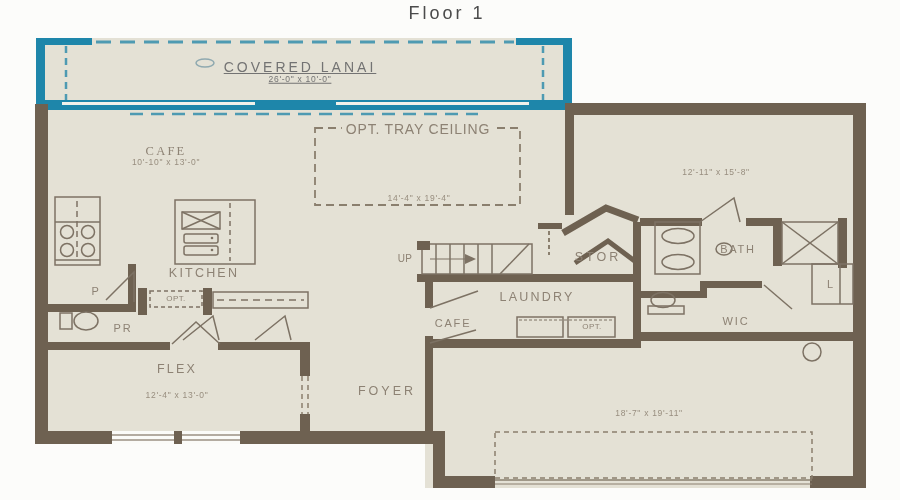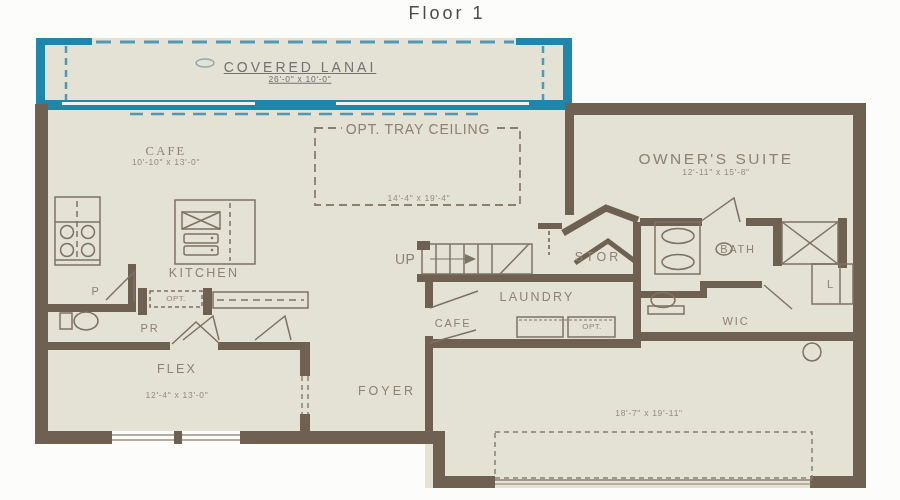--- a/index.html
+++ b/index.html
@@ -199,29 +199,28 @@
 
   <div class="lbl big teal" style="left:300px;top:67px;letter-spacing:3px;font-size:14px;">COVERED LANAI</div>
   <div class="lbl dims teal" style="left:300px;top:79px;">26'-0" x 10'-0"</div>
 
   <div class="lbl med" style="left:166px;top:151px;font-family:Liberation Serif, serif;">CAFE</div>
   <div class="lbl dims" style="left:166px;top:162px;">10'-10" x 13'-0"</div>
 
   <div class="lbl xs note-bg" style="left:418px;top:129px;">OPT. TRAY CEILING</div>
   <div class="lbl dims" style="left:419px;top:198px;">14'-4" x 19'-4"</div>
 
-  <div class="lbl big" style="left:716px;top:159px;">OWNER'S SUITE</div>
   <div class="lbl dims" style="left:716px;top:172px;">12'-11" x 15'-8"</div>
 
   <div class="lbl med" style="left:204px;top:273px;">KITCHEN</div>
   <div class="lbl sm" style="left:96px;top:291px;">P</div>
   <div class="lbl tiny" style="left:176px;top:299px;">OPT.</div>
-  <div class="lbl sm" style="left:150px;top:328px;">PR</div>
-
-  <div class="lbl tiny" style="left:405px;top:259px;font-size:14px;">UP</div>
+  <div class="lbl sm" style="left:123px;top:328px;">PR</div>
+
+  <div class="lbl tiny" style="left:405px;top:259px;font-size:10px;">UP</div>
   <div class="lbl med" style="left:598px;top:257px;letter-spacing:3px;">STOR</div>
   <div class="lbl med" style="left:537px;top:297px;">LAUNDRY</div>
   <div class="lbl tiny" style="left:592px;top:327px;">OPT.</div>
   <div class="lbl sm" style="left:453px;top:323px;">CAFE</div>
 
   <div class="lbl sm" style="left:738px;top:249px;text-align:right;">BATH</div>
   <div class="lbl sm" style="left:736px;top:321px;">WIC</div>
   <div class="lbl sm" style="left:831px;top:284px;">L</div>
 
   <div class="lbl med" style="left:177px;top:369px;">FLEX</div>

